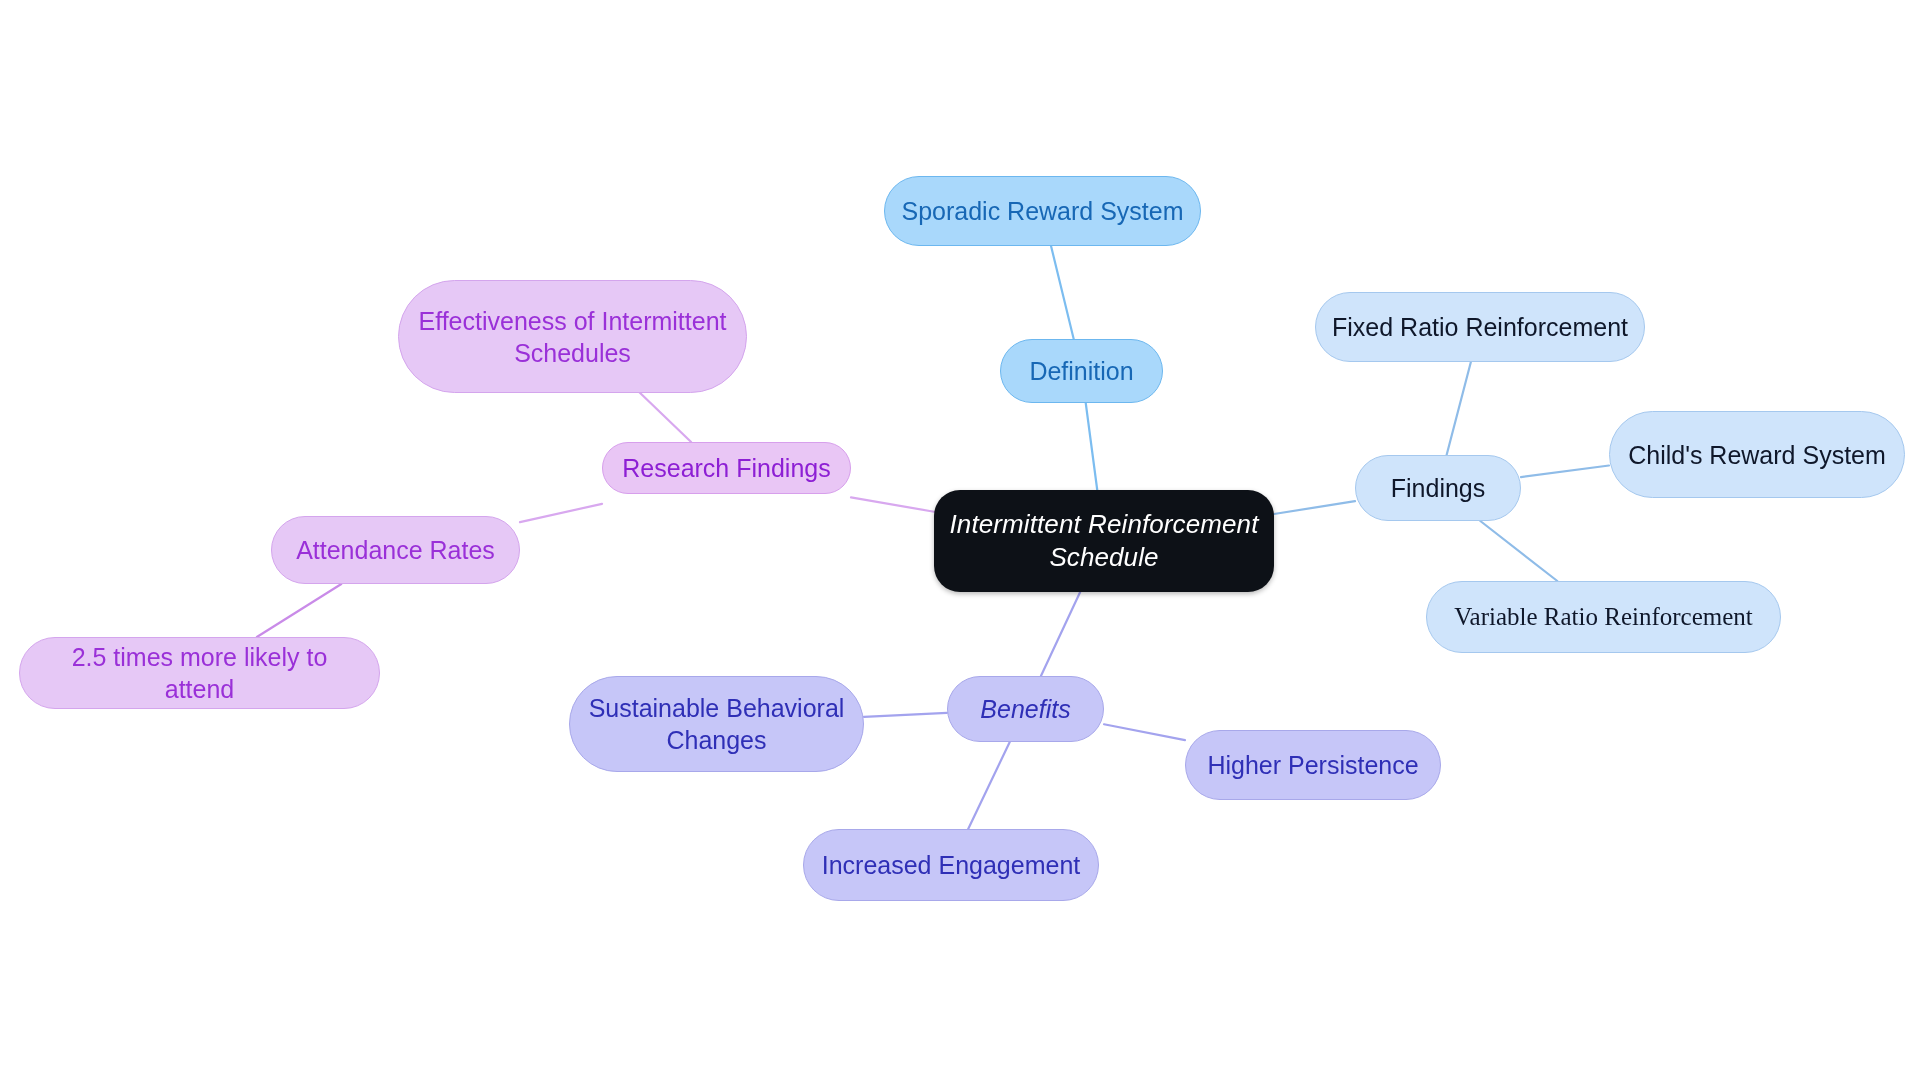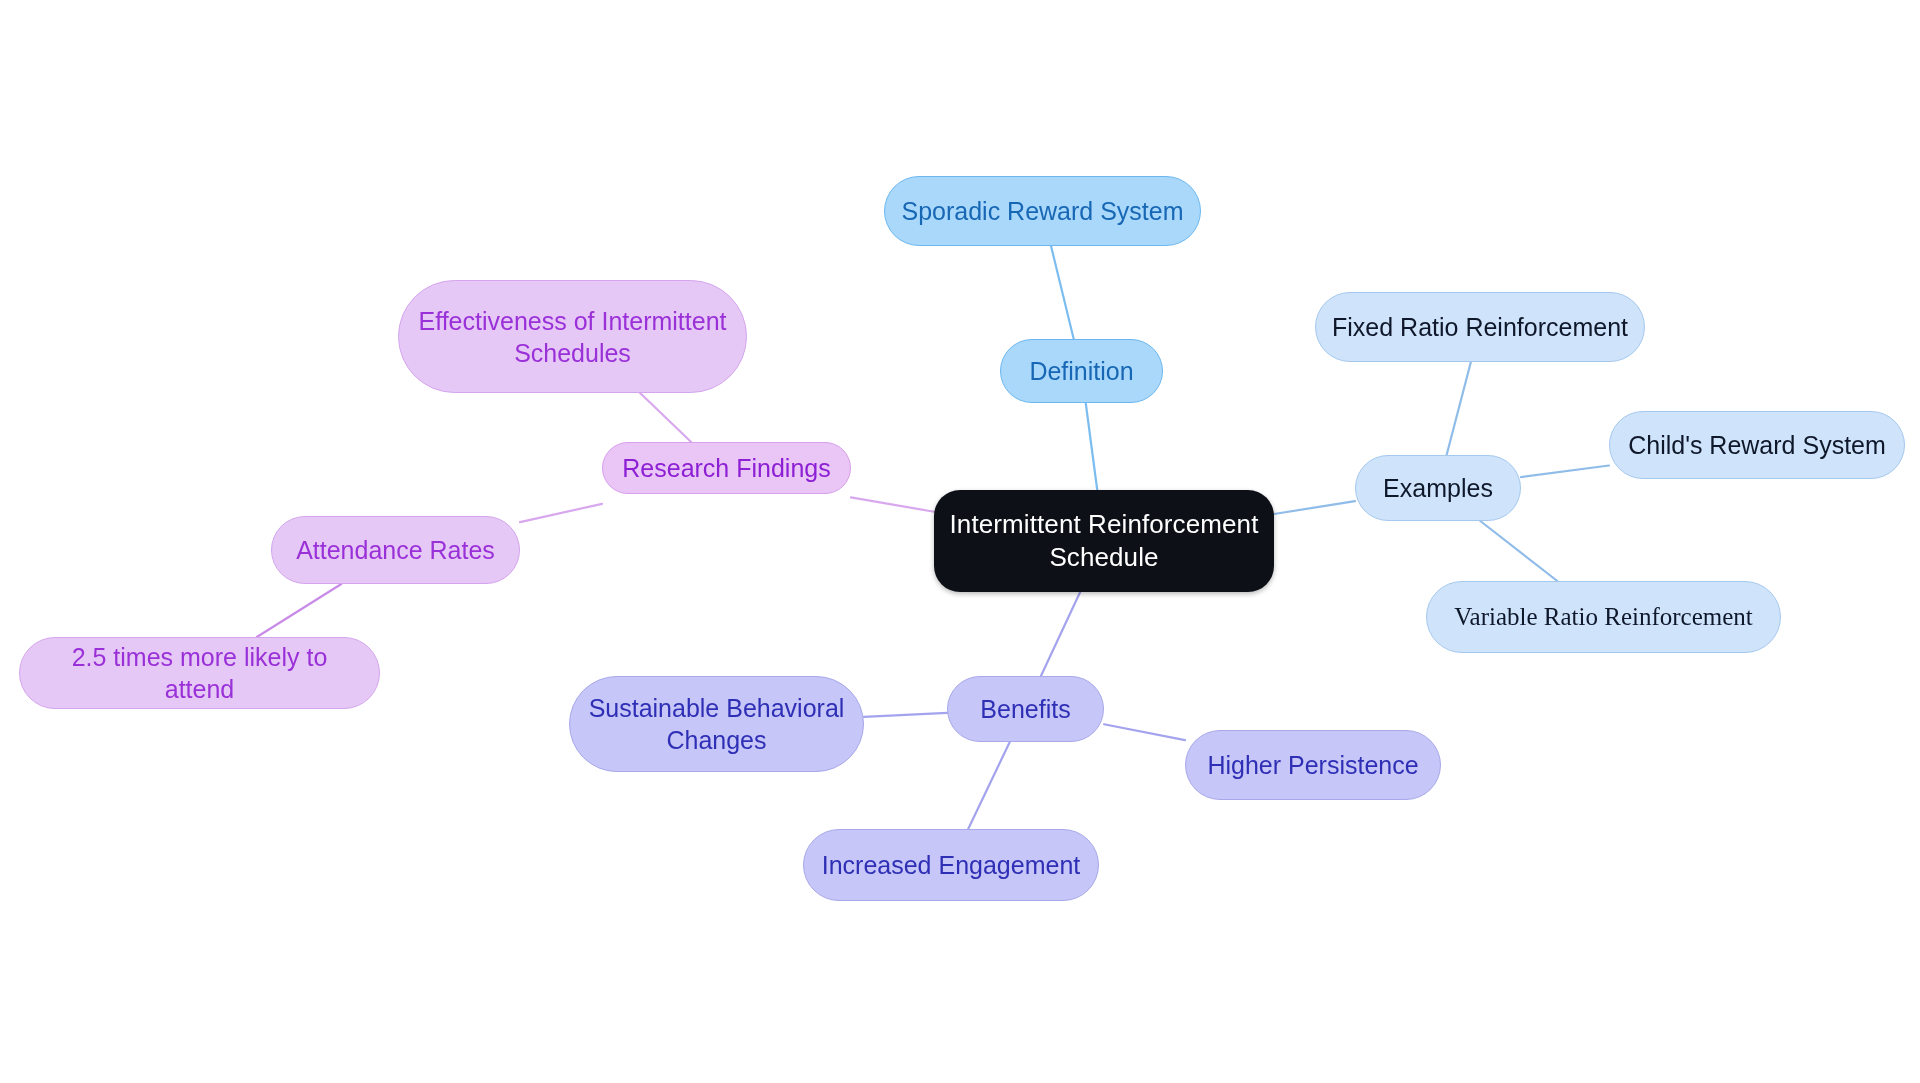--- a/index.html
+++ b/index.html
@@ -96,29 +96,29 @@
       <line x1="1480.3372093023256" y1="521" x2="1557.3139534883721" y2="581" stroke="#8fbce8" stroke-width="2.2" stroke-linecap="round"></line>
       <line x1="1080.169642857143" y1="592" x2="1040.919642857143" y2="676" stroke="#a3a3ee" stroke-width="2.2" stroke-linecap="round"></line>
       <line x1="947" y1="712.8106796116505" x2="864" y2="716.8398058252427" stroke="#a3a3ee" stroke-width="2.2" stroke-linecap="round"></line>
       <line x1="1104" y1="724.2904347826087" x2="1185" y2="740.0678260869565" stroke="#a3a3ee" stroke-width="2.2" stroke-linecap="round"></line>
       <line x1="1009.7403846153846" y1="742" x2="968.1923076923077" y2="829" stroke="#a3a3ee" stroke-width="2.2" stroke-linecap="round"></line>
       <line x1="934" y1="511.72847682119203" x2="851" y2="497.4370860927152" stroke="#d8a8ef" stroke-width="2.2" stroke-linecap="round"></line>
       <line x1="691.1216216216217" y1="442" x2="622.4459459459459" y2="376" stroke="#d8a8ef" stroke-width="2.2" stroke-linecap="round"></line>
       <line x1="602" y1="503.83383685800607" x2="520" y2="522.1661631419939" stroke="#d8a8ef" stroke-width="2.2" stroke-linecap="round"></line>
       <line x1="341.3211382113821" y1="584" x2="256.8658536585366" y2="637" stroke="#c98be8" stroke-width="2.2" stroke-linecap="round"></line>
     </svg>
-<div class="node root" style="left: 934px; top: 490px; width: 340px; height: 102px;">Intermittent Reinforcement
+<div class="node root" style="left: 934px; top: 490px; width: 340px; height: 102px; font-style: italic;">Intermittent Reinforcement
 Schedule</div>
     <div class="node sky" style="left: 1000px; top: 339px; width: 163px; height: 64px; text-align: right;">Definition</div>
     <div class="node sky" style="left: 884px; top: 176px; width: 317px; height: 70px;">Sporadic Reward System</div>
-    <div class="node sky-soft" style="left: 1355px; top: 455px; width: 166px; height: 66px;">Examples</div>
+    <div class="node sky-soft" style="left: 1355px; top: 455px; width: 166px; height: 66px;">Findings</div>
     <div class="node sky-soft" style="left: 1315px; top: 292px; width: 330px; height: 70px;">Fixed Ratio Reinforcement</div>
-    <div class="node sky-soft" style="left: 1609px; top: 411px; width: 296px; height: 68px;">Child's Reward System</div>
+    <div class="node sky-soft" style="left: 1609px; top: 411px; width: 296px; height: 87px;">Child's Reward System</div>
     <div class="node sky-soft" style="left: 1426px; top: 581px; width: 355px; height: 72px; font-family: Liberation Serif, serif;">Variable Ratio Reinforcement</div>
-    <div class="node periwinkle" style="left: 947px; top: 676px; width: 157px; height: 66px;">Benefits</div>
+    <div class="node periwinkle" style="left: 947px; top: 676px; width: 157px; height: 66px; font-style: italic;">Benefits</div>
     <div class="node periwinkle" style="left: 569px; top: 676px; width: 295px; height: 96px;">Sustainable Behavioral
 Changes</div>
     <div class="node periwinkle" style="left: 1185px; top: 730px; width: 256px; height: 70px;">Higher Persistence</div>
     <div class="node periwinkle" style="left: 803px; top: 829px; width: 296px; height: 72px;">Increased Engagement</div>
     <div class="node orchid" style="left: 602px; top: 442px; width: 249px; height: 52px;">Research Findings</div>
     <div class="node orchid-soft" style="left: 398px; top: 280px; width: 349px; height: 113px;">Effectiveness of Intermittent
 Schedules</div>
     <div class="node orchid-soft" style="left: 271px; top: 516px; width: 249px; height: 68px;">Attendance Rates</div>
     <div class="node orchid-soft" style="left: 19px; top: 637px; width: 361px; height: 72px;">2.5 times more likely to attend</div>
   </div>

